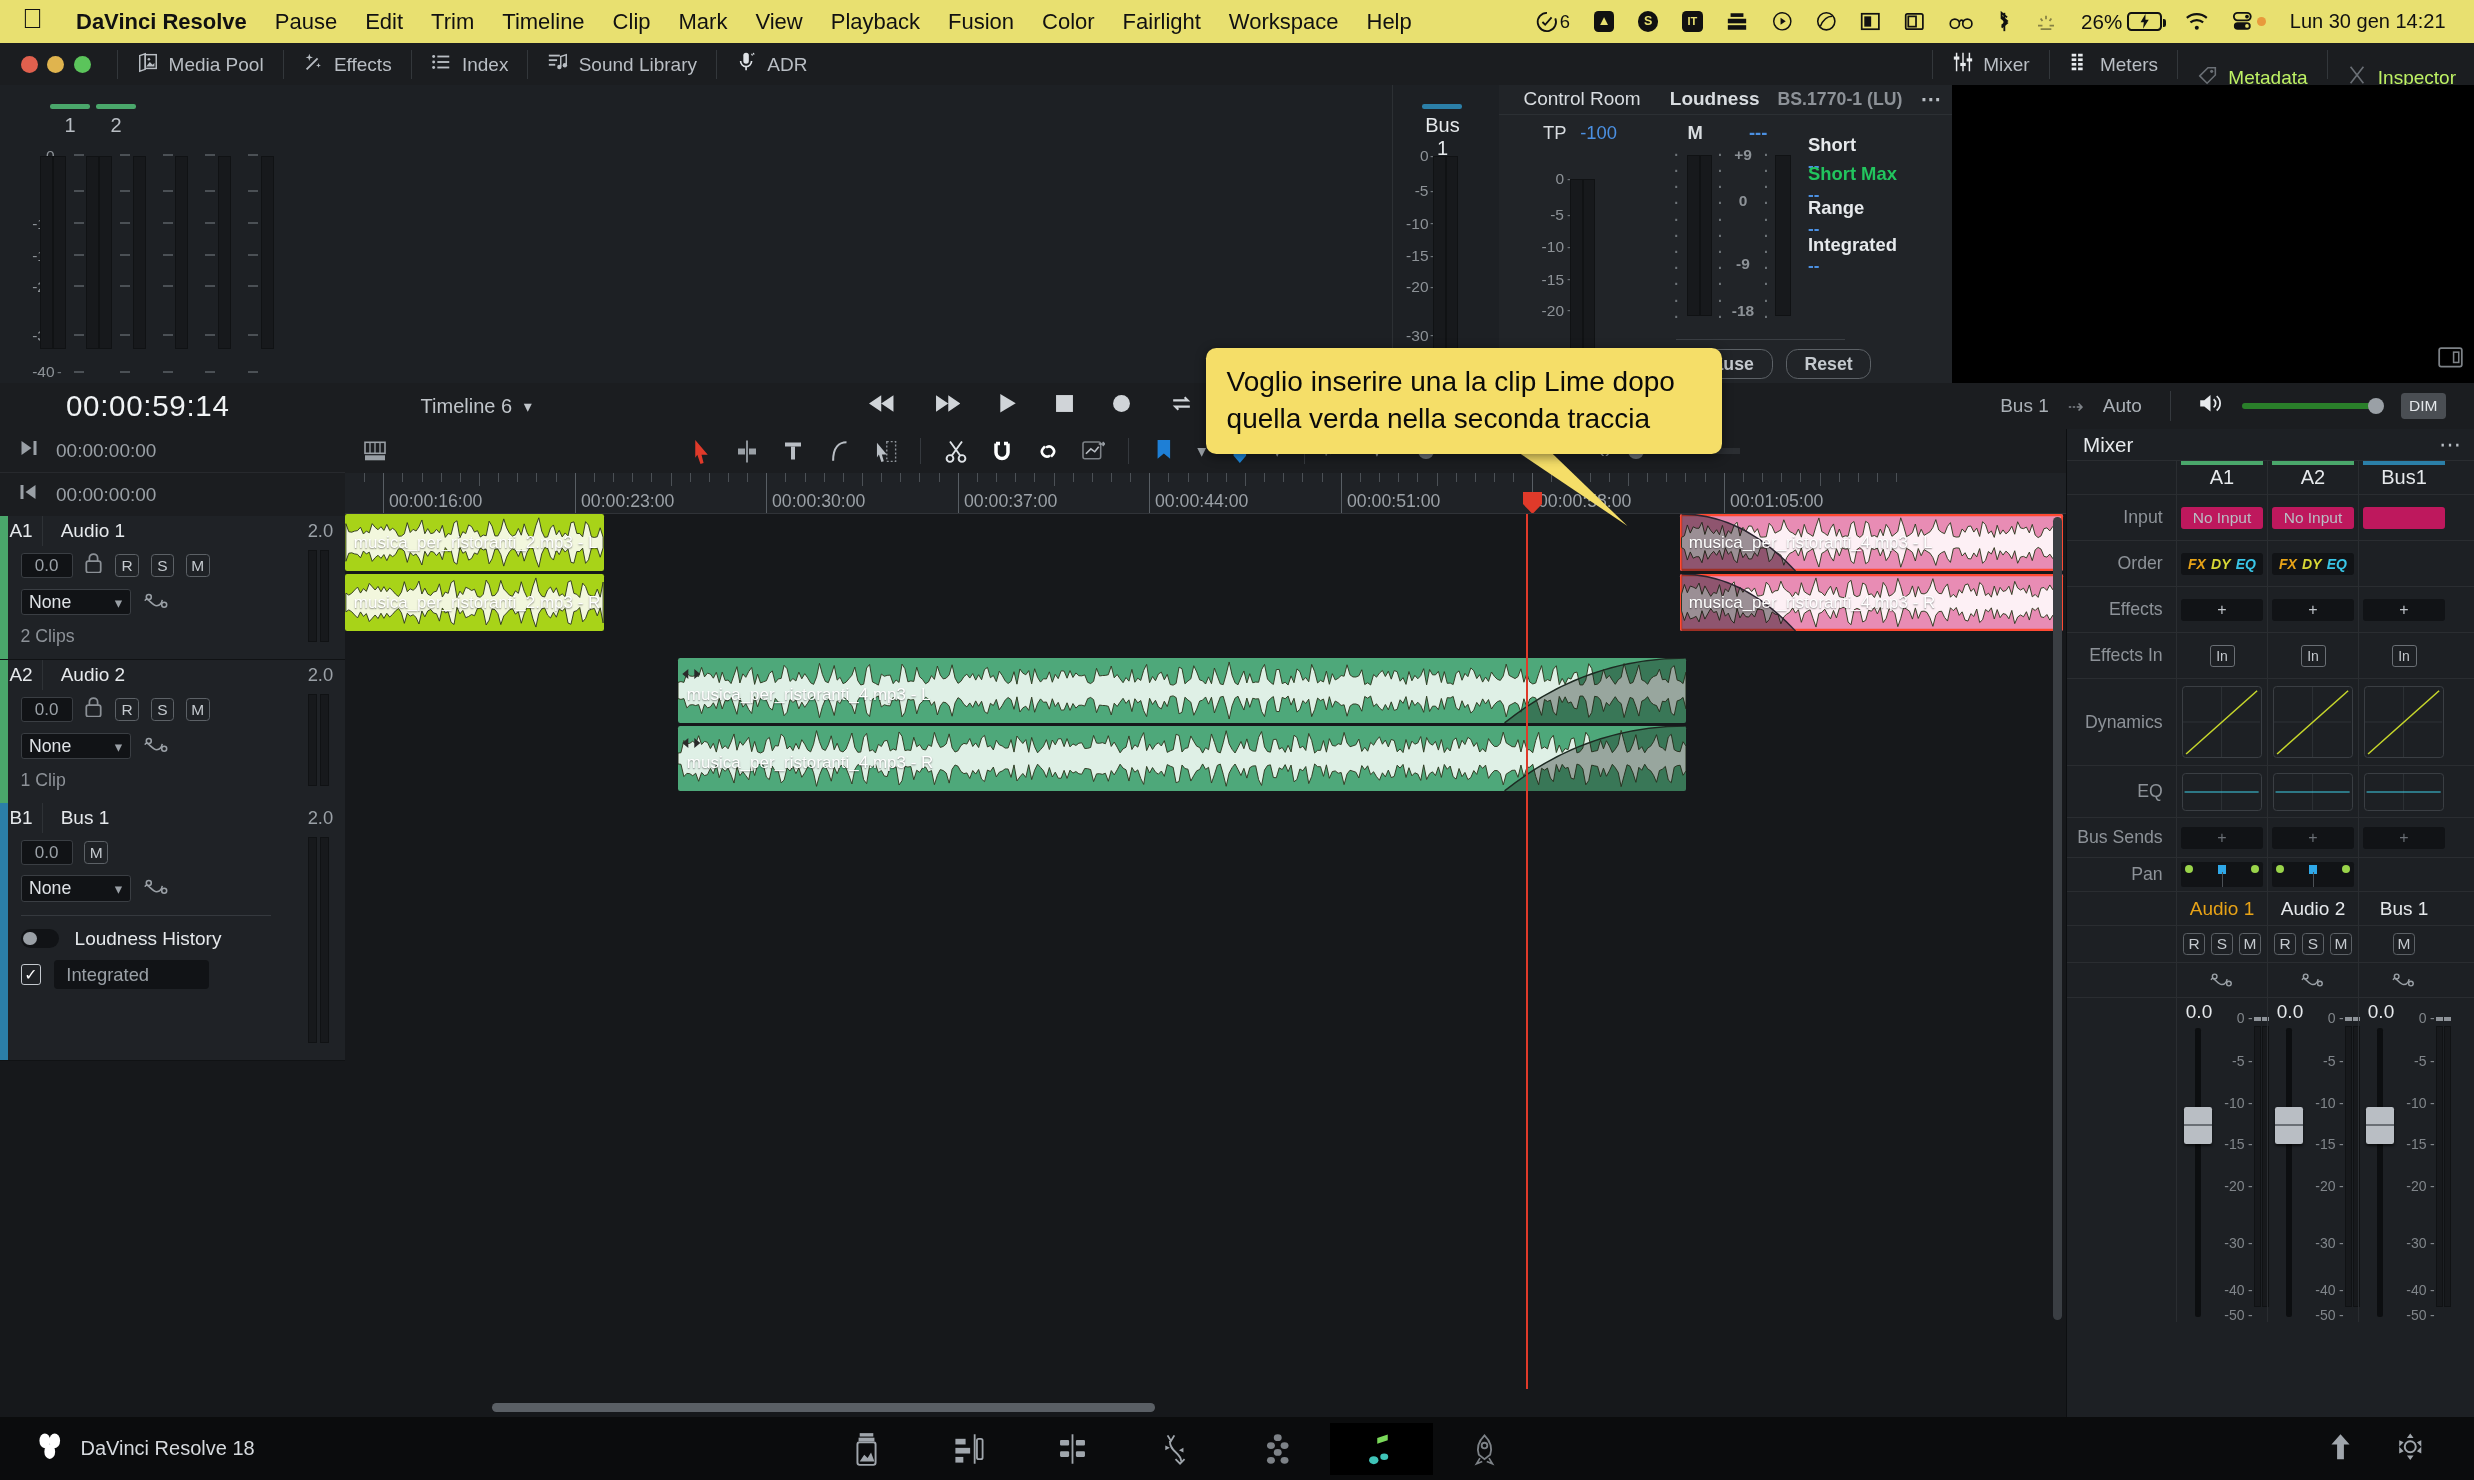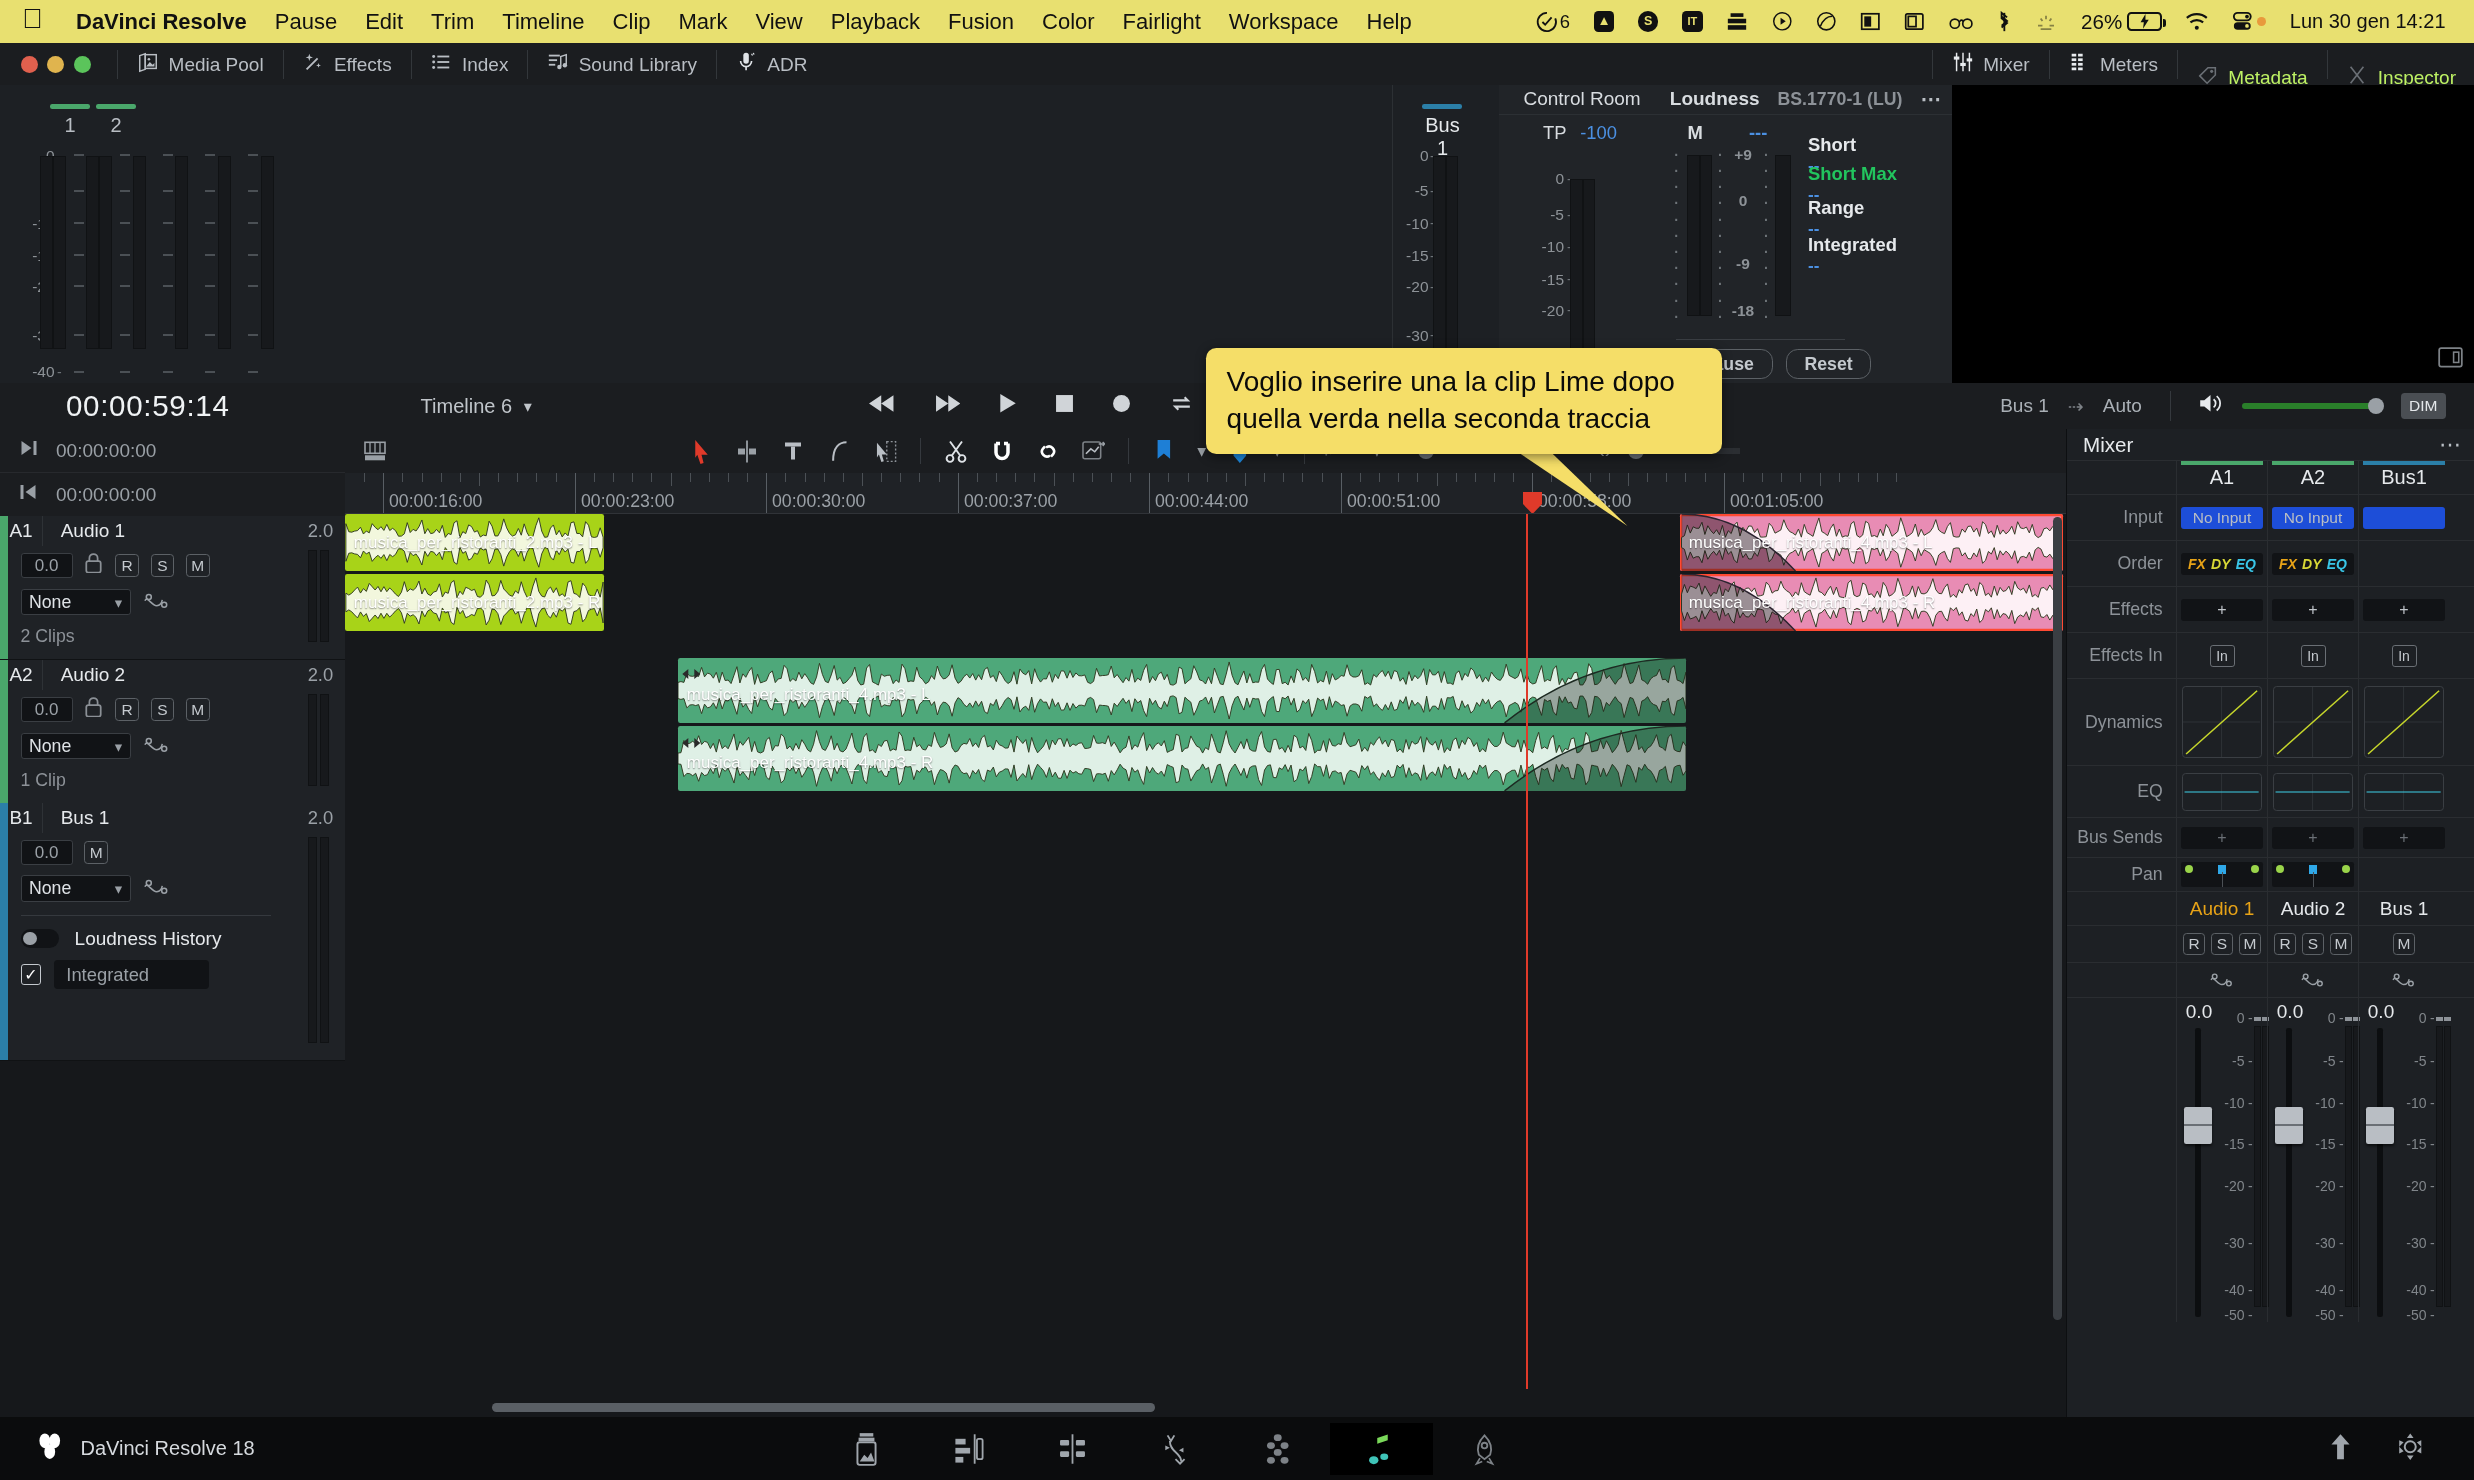--- a/index.html
+++ b/index.html
@@ -106,21 +106,21 @@
   .phflag { position:absolute; width:19px; height:22px; background:#e03a2a; }
 
   
   .mixer { position:absolute; left:2066px; top:429px; width:409px; height:989px; background:#1d2024;
      border-left:0.7px solid #0d0f11; }
   .mx-title { height:32px; display:flex; align-items:center; justify-content:space-between;
      padding:0 11.8px 0 16px; color:#e6e9ec; font-size:20.6px; border-bottom:0.7px solid #2a2d31;}
   .mx-lbl { color:#8d9298; font-size:17.7px; text-align:right; padding-right:13.3px;
      display:flex; align-items:center; justify-content:flex-end; }
   .mx-cell { border-left:0.7px solid #2a2d31; display:flex; align-items:center; justify-content:center; }
-  .mx-input { width:92%; height:22px; background:#1d4ed8; border-radius:2.9px; color:#b9bec4;
+  .mx-input { width:92%; height:22px; background:#be185d; border-radius:2.9px; color:#b9bec4;
      font-size:15.5px; display:flex; align-items:center; justify-content:center;}
   .mx-order { width:92%; height:22px; background:#111316; border-radius:2.9px;
      display:flex; align-items:center; justify-content:center; gap:5.2px; font-size:14px;
      font-weight:bold; font-style:italic;}
   .mx-plus { width:92%; height:22px; background:#111316; border-radius:2.9px; color:#c0c5ca;
      font-size:16px; display:flex;align-items:center;justify-content:center;}
   .mx-in { width:25px;height:22px;border:0.7px solid #6a6f75;border-radius:2.9px;color:#c4c9ce;
      font-size:14px;display:flex;align-items:center;justify-content:center;}
   .dynbox { width:88%; height:72px; border:0.7px solid #3a3e43; border-radius:3.7px; position:relative; overflow:hidden;}
   .eqbox { width:88%; height:38px; border:0.7px solid #3a3e43; border-radius:3.7px; position:relative; overflow:hidden;}

